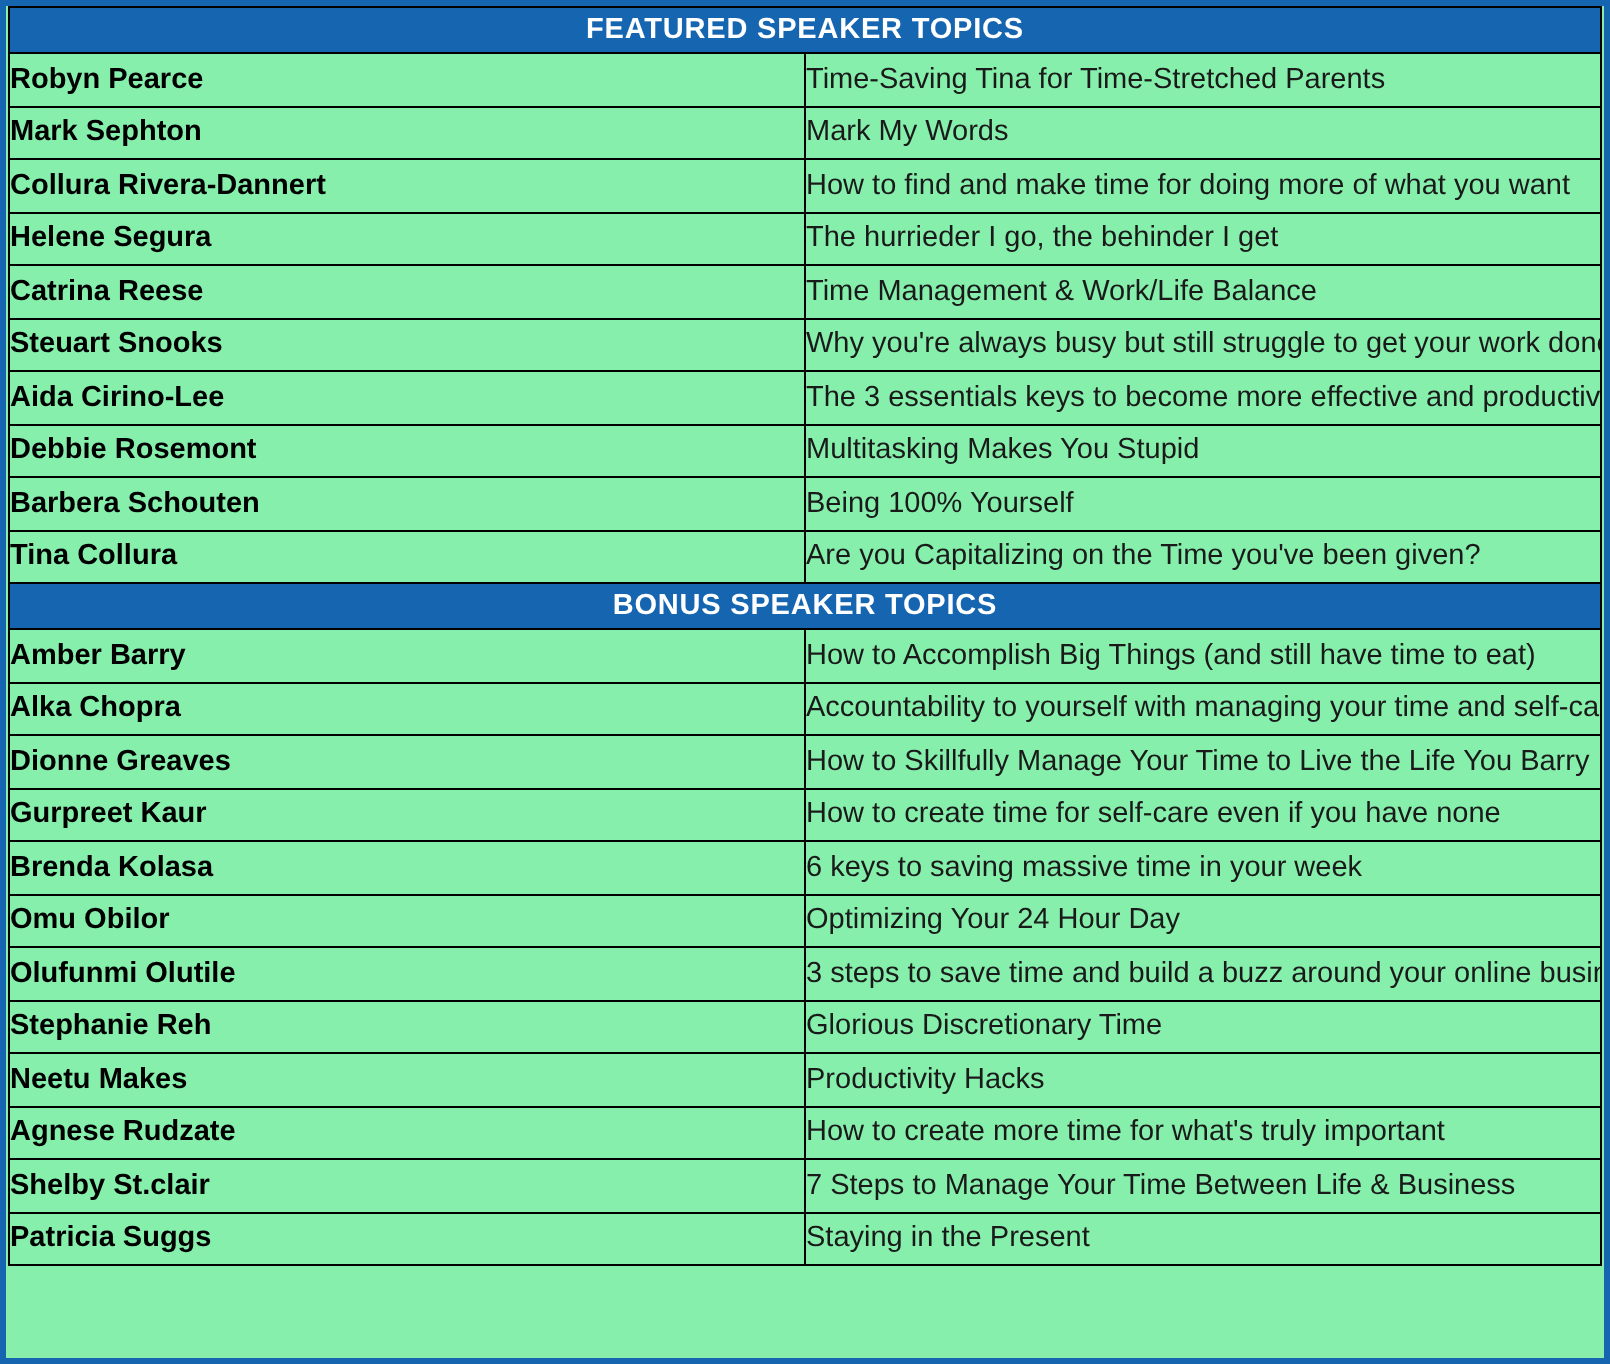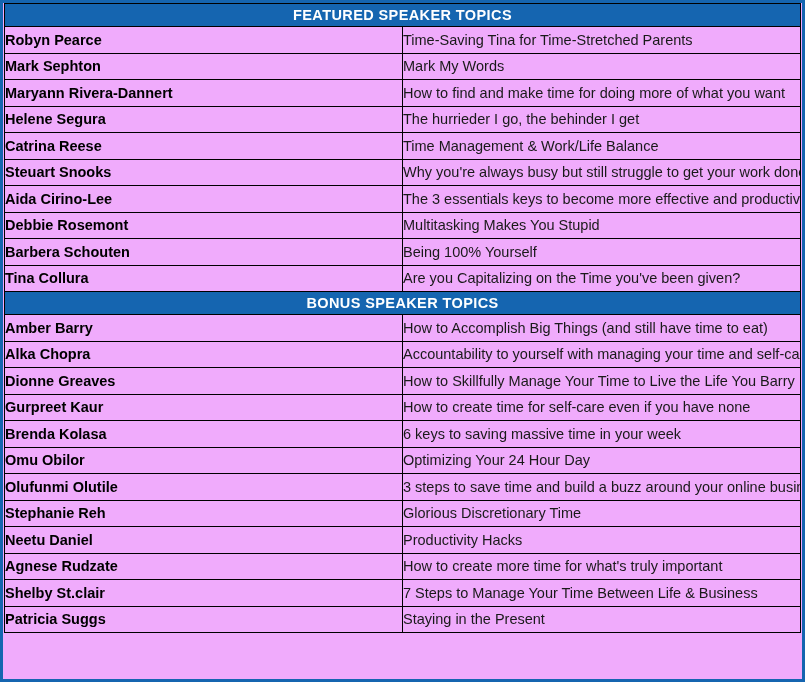--- a/index.html
+++ b/index.html
@@ -11,21 +11,21 @@
     width: 805px;
     height: 682px;
     font-family: "Liberation Sans", sans-serif;
     overflow: hidden;
   }
   .sheet {
     box-sizing: border-box;
     width: 805px;
     height: 682px;
     padding: 3px 4px 4px 4px;
-    background: #f0abfc;
+    background: #86efac;
   }
   table.topics {
     border-collapse: collapse;
     width: 797px;
     table-layout: fixed;
   }
   table.topics td {
     border: 1px solid #000000;
     padding: 0;
     vertical-align: middle;
@@ -84,21 +84,21 @@
           </tr>
           <tr>
             <td class="name-cell">Robyn Pearce</td>
             <td class="topic-cell">Time-Saving Tina for Time-Stretched Parents</td>
           </tr>
           <tr>
             <td class="name-cell">Mark Sephton</td>
             <td class="topic-cell">Mark My Words</td>
           </tr>
           <tr>
-            <td class="name-cell">Maryann Rivera-Dannert</td>
+            <td class="name-cell">Collura Rivera-Dannert</td>
             <td class="topic-cell">How to find and make time for doing more of what you want</td>
           </tr>
           <tr>
             <td class="name-cell">Helene Segura</td>
             <td class="topic-cell">The hurrieder I go, the behinder I get</td>
           </tr>
           <tr>
             <td class="name-cell">Catrina Reese</td>
             <td class="topic-cell">Time Management &amp; Work/Life Balance</td>
           </tr>
@@ -151,21 +151,21 @@
           </tr>
           <tr>
             <td class="name-cell">Olufunmi Olutile</td>
             <td class="topic-cell">3 steps to save time and build a buzz around your online business</td>
           </tr>
           <tr>
             <td class="name-cell">Stephanie Reh</td>
             <td class="topic-cell">Glorious Discretionary Time</td>
           </tr>
           <tr>
-            <td class="name-cell">Neetu Daniel</td>
+            <td class="name-cell">Neetu Makes</td>
             <td class="topic-cell">Productivity Hacks</td>
           </tr>
           <tr>
             <td class="name-cell">Agnese Rudzate</td>
             <td class="topic-cell">How to create more time for what's truly important</td>
           </tr>
           <tr>
             <td class="name-cell">Shelby St.clair</td>
             <td class="topic-cell">7 Steps to Manage Your Time Between Life &amp; Business</td>
           </tr>

